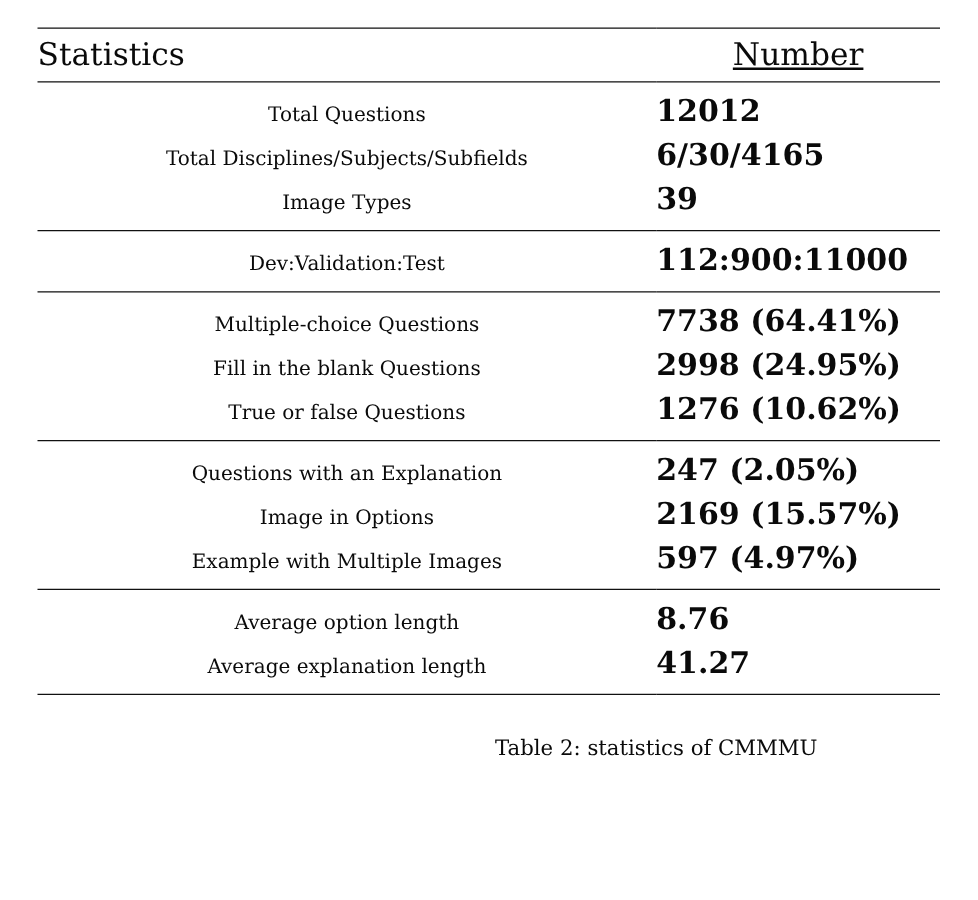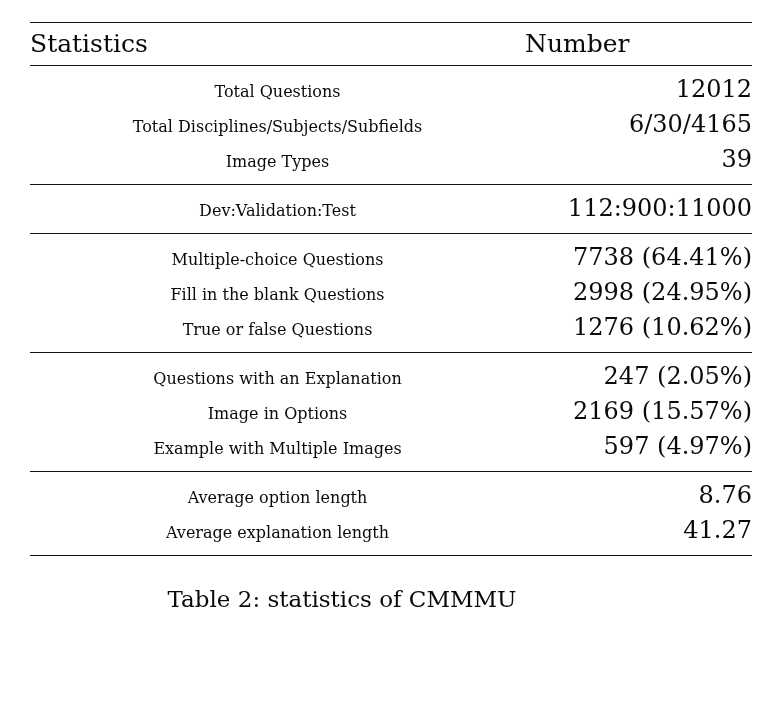--- a/index.html
+++ b/index.html
@@ -49,39 +49,42 @@
   .spacer-below {
     height: 6px;
   }
   .hdr-cell {
     font-size: 25px;
     line-height: 42px;
     font-weight: normal;
     text-align: left;
   }
   .hdr-cell.num {
+    text-align: center;
+    text-decoration: underline;
   }
   .cell-label {
     font-size: 16px;
     line-height: 32px;
     text-align: center;
     white-space: nowrap;
   }
   .cell-value {
     font-size: 24px;
     line-height: 32px;
-    text-align: right;
+    text-align: left;
     white-space: nowrap;
+    font-weight: bold;
   }
   col.c-label { width: 495px; }
   col.c-value { width: 227px; }
   .caption {
     margin-top: 28px;
-    text-align: center;
-    font-size: 23px;
+    text-align: right;
+    font-size: 17px;
     line-height: 30px;
   }
 </style>
 </head>
 <body>
 
 <div class="page">
 
   <table class="stats">
     <colgroup>

